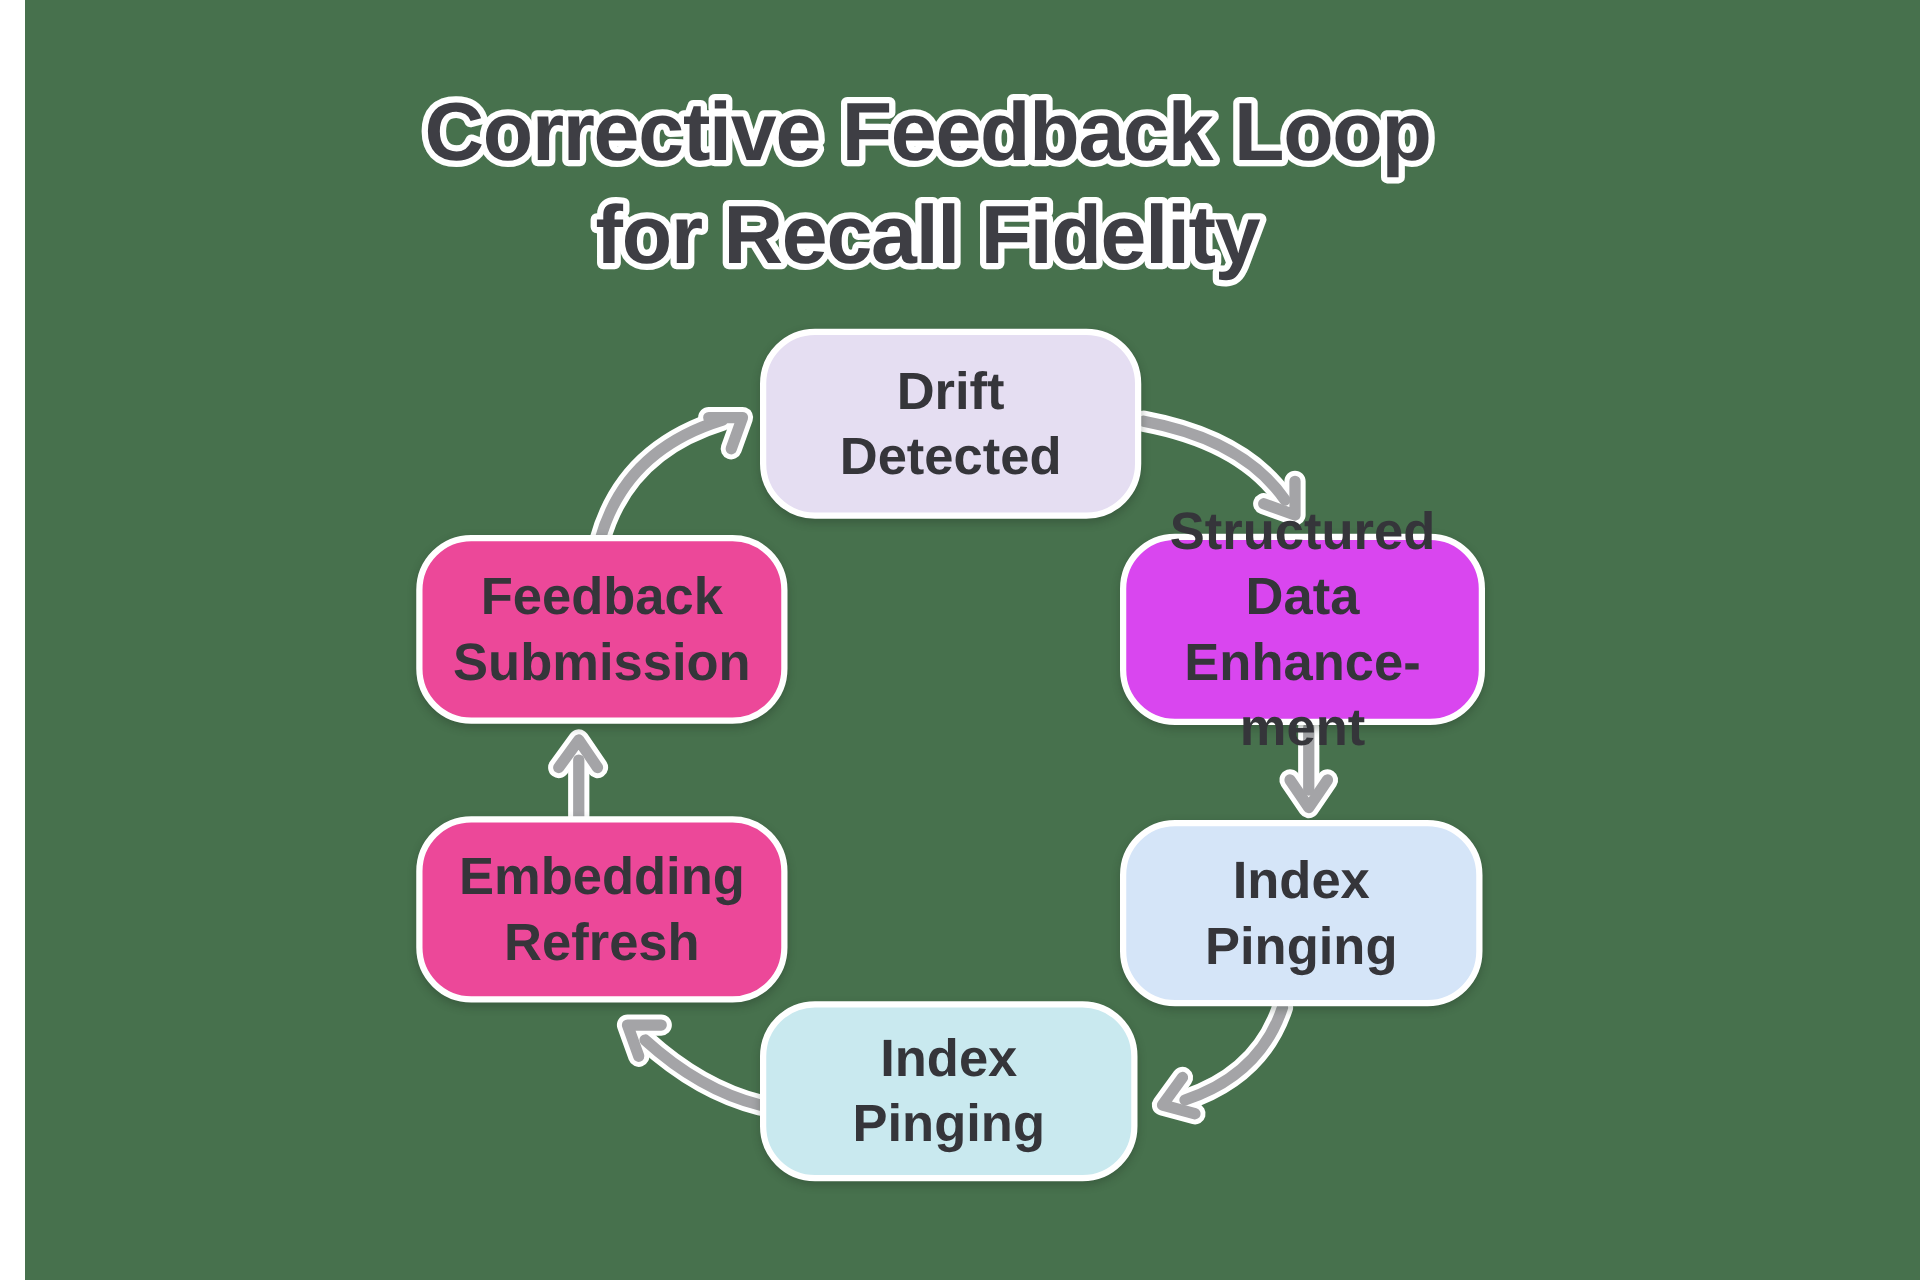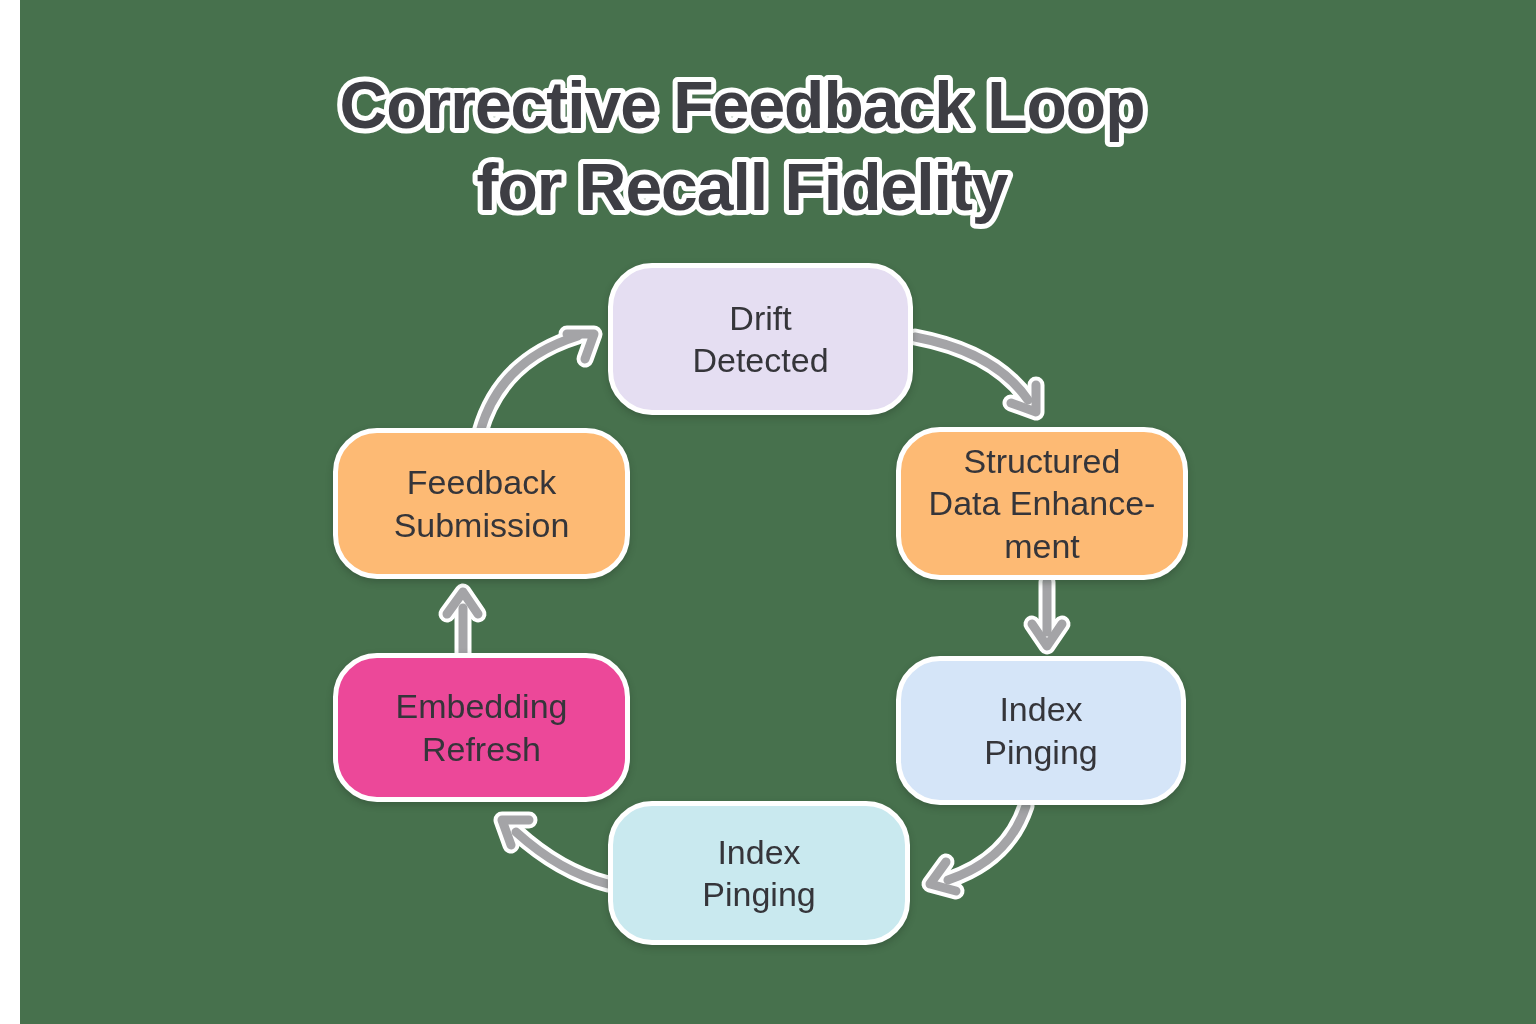--- a/index.html
+++ b/index.html
@@ -52,22 +52,22 @@
     position: absolute;
     border: 5px solid #ffffff;
     border-radius: 44px;
     display: flex;
     align-items: center;
     justify-content: center;
     text-align: center;
     box-shadow: 0 3px 7px rgba(30, 45, 32, 0.30);
   }
   .node-label {
-    font-weight: normal;
-    font-size: 34px;
+    font-weight: bold;
+    font-size: 42px;
     line-height: 1.25;
     color: #35353a;
     white-space: pre-line;
     letter-spacing: 0px;
   }
 
   .node-drift      { left: 588px; top: 263px; width: 305px; height: 152px; }
   .node-structured { left: 876px; top: 427px; width: 292px; height: 153px; }
   .node-index-r    { left: 876px; top: 656px; width: 290px; height: 149px; }
   .node-index-b    { left: 588px; top: 801px; width: 302px; height: 144px; }
@@ -127,39 +127,39 @@
       <path class="arrow-over" d="M 443 655 L 443 608" style="stroke: rgb(164, 164, 167);"></path>
       <polyline class="arrow-over" points="427,614 443,592 458,614" style="stroke: rgb(164, 164, 167);"></polyline>
     </g>
   </svg>
 
   <div class="node node-drift" style="background-color: rgb(229, 222, 242);">
     <div class="node-label">Drift
 Detected</div>
   </div>
 
-  <div class="node node-structured" style="background-color: #fdba74;">
+  <div class="node node-structured" style="background-color: #d946ef;">
     <div class="node-label">Structured
 Data Enhance-
 ment</div>
   </div>
 
   <div class="node node-index-r" style="background-color: rgb(213, 229, 248);">
     <div class="node-label">Index
 Pinging</div>
   </div>
 
   <div class="node node-index-b" style="background-color: rgb(201, 233, 239);">
     <div class="node-label">Index
 Pinging</div>
   </div>
 
   <div class="node node-embedding" style="background-color: #ec4899;">
     <div class="node-label">Embedding
 Refresh</div>
   </div>
 
-  <div class="node node-feedback" style="background-color: #fdba74;">
+  <div class="node node-feedback" style="background-color: #ec4899;">
     <div class="node-label">Feedback
 Submission</div>
   </div>
 
 </div>
 
 </body></html>

